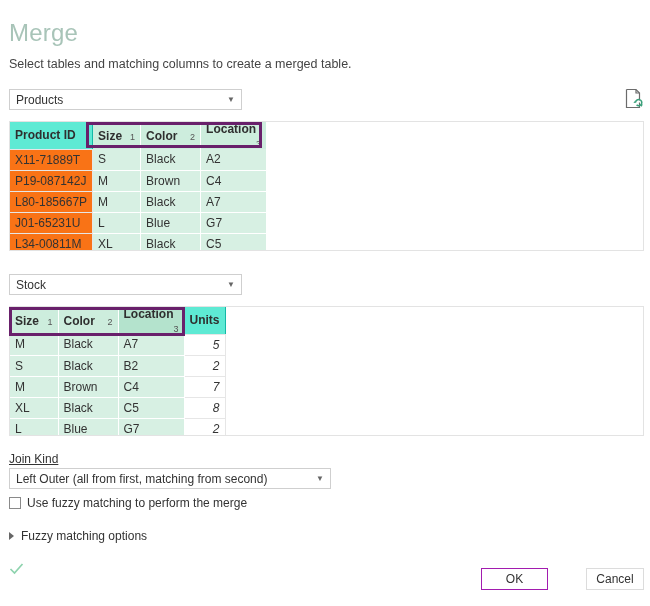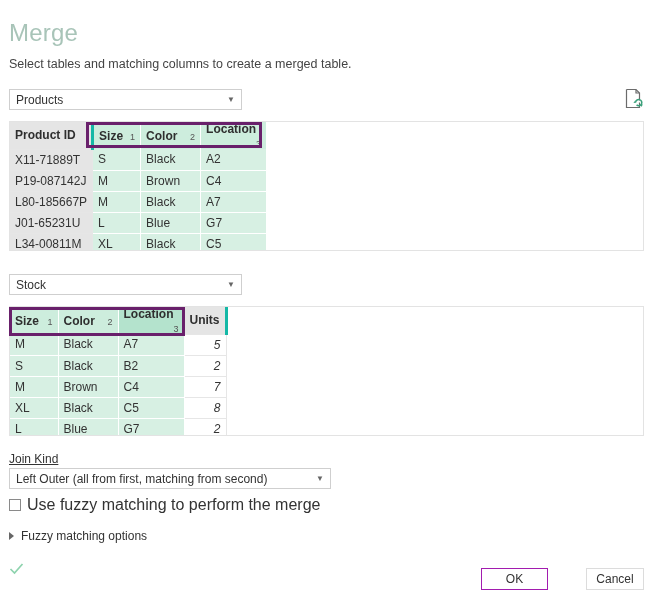--- a/index.html
+++ b/index.html
@@ -99,42 +99,42 @@
     border-bottom: 1px solid #ffffff;
     white-space: nowrap;
     overflow: hidden;
     text-align: left;
     font-weight: normal;
     vertical-align: middle;
   }
   table.pq th {
     font-weight: bold;
     color: #2f2f2f;
-    background: #e5e5e5;
+    background: #5eead4;
     border-bottom: 1px solid #e6e6e6;
-    border-right: 3px solid #14b8a6;
+    border-right: 1px solid #14b8a6;
   }
   table.pq th.sel-head {
     background: #cdeddd;
     border-right: 1px solid #ffffff;
     border-bottom: none;
   }
   table.pq th.sel-head.hover {
     background: #b4e3cd;
   }
   table.pq th .ord {
     float: right;
     font-weight: normal;
     font-size: 9px;
     color: #555555;
     margin-left: 6px;
     margin-top: 3px;
   }
   table.pq td.plain {
-    background: #e5e5e5;
+    background: #f97316;
     color: #333333;
     border-right: 1px solid #e6e6e6;
     border-bottom: 1px solid #e6e6e6;
   }
   table.pq td.sel {
     background: #d7f0e3;
     color: #333333;
   }
   table.pq td.num {
     background: #ffffff;
@@ -173,21 +173,21 @@
     gap: 6px;
     cursor: default;
   }
   .checkbox {
     box-sizing: border-box;
     width: 12px;
     height: 12px;
     border: 1px solid #8a8a8a;
     background: #ffffff;
   }
-  .checkrow .ck-label { font-size: 16px; color: #333333; }
+  .checkrow .ck-label { font-size: 12px; color: #333333; }
 
   .expander {
     position: absolute;
     left: 9px;
     top: 529px;
     display: flex;
     align-items: center;
     gap: 7px;
     cursor: default;
   }

